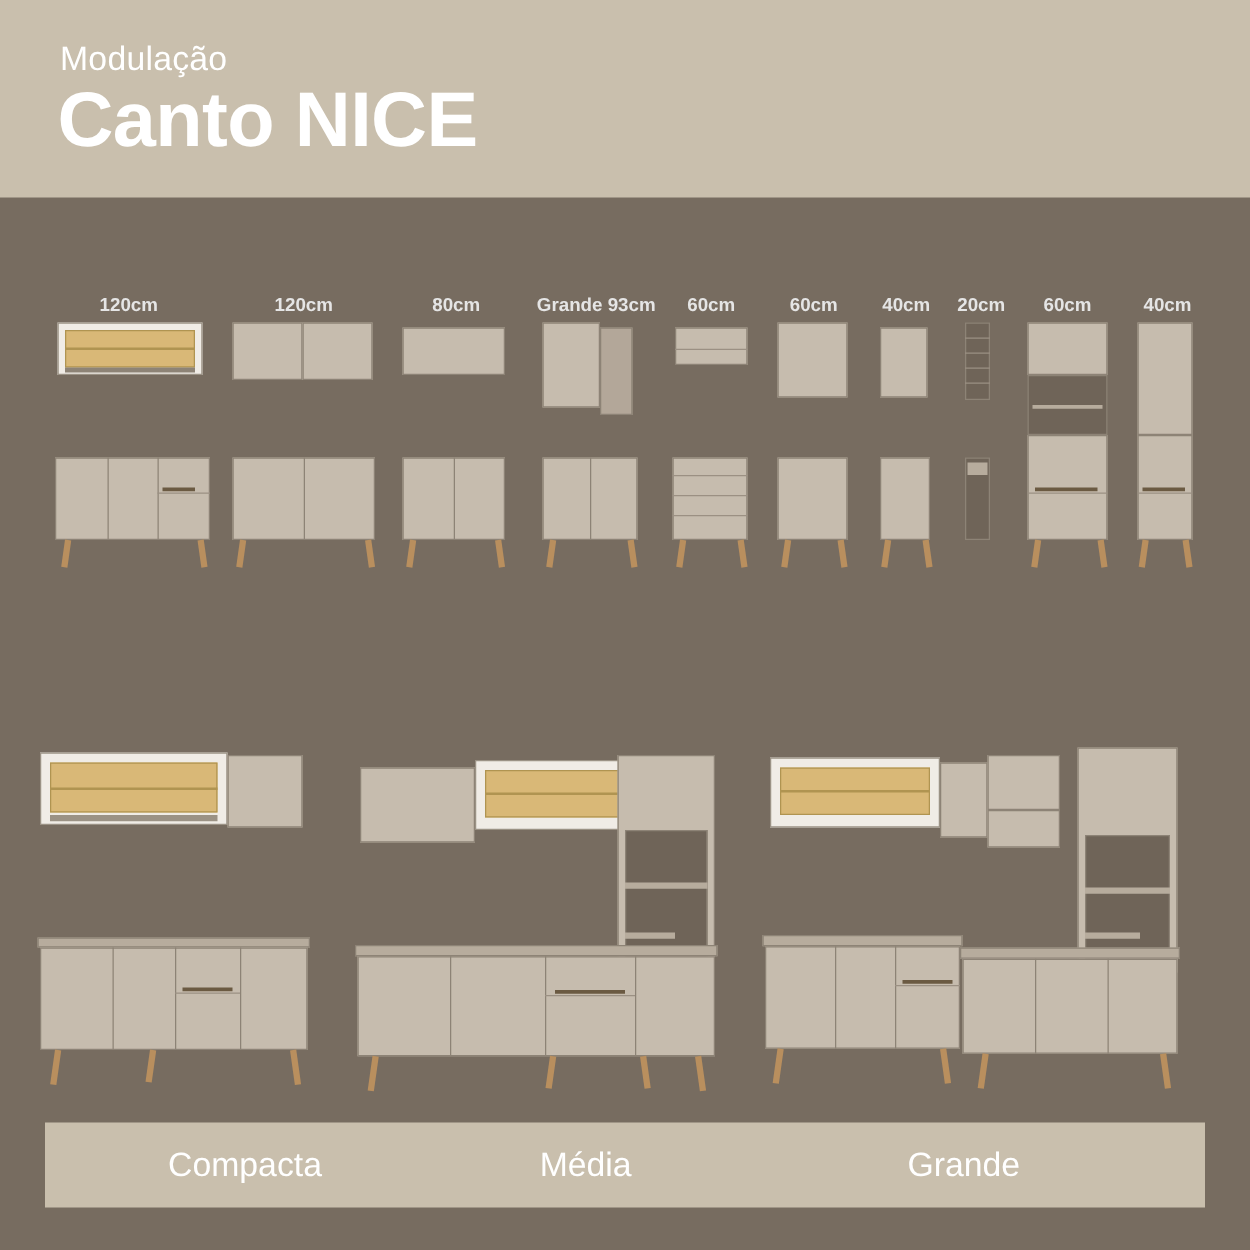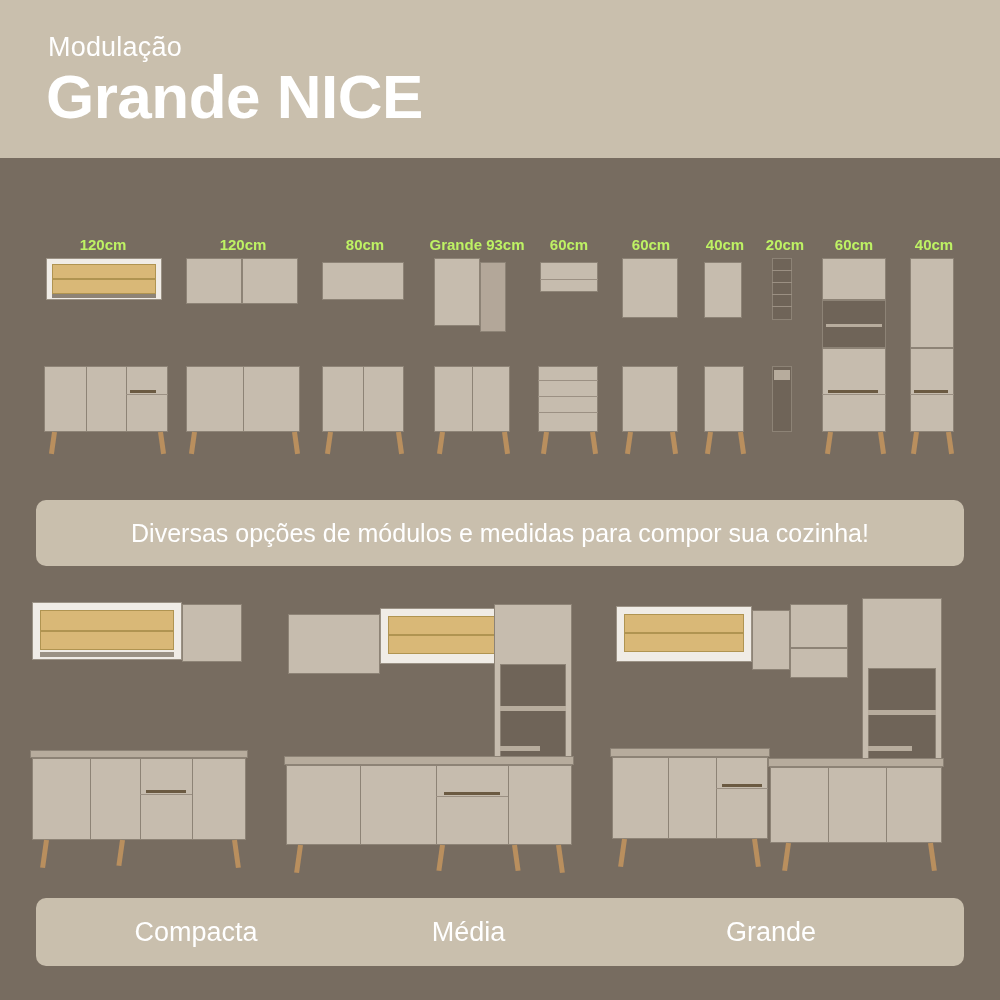--- a/index.html
+++ b/index.html
@@ -49,21 +49,21 @@
   .catalog {
     position: absolute;
     left: 0; top: 158px;
     width: 1000px;
     height: 330px;
   }
   .mod-label {
     position: absolute;
     font-size: 15px;
     font-weight: bold;
-    color: #bef264;
+    color: #e5e5e5;
     white-space: nowrap;
     text-align: center;
   }
 
   
   .piece {
     position: absolute;
     box-sizing: border-box;
   }
   .body-panel {
@@ -128,21 +128,21 @@
     height: 300px;
   }
 
   
   .footer {
     position: absolute;
     left: 36px; top: 898px;
     width: 928px;
     height: 68px;
     background: #c9bfad;
-    border-radius: 10px;
+    border-radius: 0;
   }
   .footer-item {
     position: absolute;
     top: 0;
     height: 68px;
     line-height: 68px;
     color: #ffffff;
     font-size: 27px;
     text-align: center;
   }
@@ -172,21 +172,21 @@
     width: 1px;
   }
 </style>
 </head>
 <body>
 
 <div class="page">
 
   <div class="header">
     <div class="header-sub">Modulação</div>
-    <div class="header-title">Grande NICE</div>
+    <div class="header-title">Canto NICE</div>
   </div>
 
   <div class="catalog">
 
     <div class="mod-label" style="left:48px; top:78px; width:110px;">120cm</div>
     <div class="mod-label" style="left:188px; top:78px; width:110px;">120cm</div>
     <div class="mod-label" style="left:320px; top:78px; width:90px;">80cm</div>
     <div class="mod-label" style="left:422px; top:78px; width:110px;">Grande 93cm</div>
     <div class="mod-label" style="left:530px; top:78px; width:78px;">60cm</div>
     <div class="mod-label" style="left:612px; top:78px; width:78px;">60cm</div>
@@ -274,23 +274,20 @@
     <div class="leg l" style="left:828px; top:274px;"></div>
     <div class="leg r" style="left:878px; top:274px;"></div>
 
     <div class="piece body-panel" style="left:910px; top:190px; width:44px; height:84px;"></div>
     <div class="piece drawer-line" style="left:910px; top:236px; width:44px;"></div>
     <div class="piece handle" style="left:914px; top:232px; width:34px;"></div>
     <div class="leg l" style="left:914px; top:274px;"></div>
     <div class="leg r" style="left:946px; top:274px;"></div>
   </div>
 
-  <div class="banner">
-    <div class="banner-text">Diversas opções de módulos e medidas para compor sua cozinha!</div>
-  </div>
 
   <div class="compositions">
 
     <div>
       <div class="piece white-panel" style="left:32px; top:22px; width:150px; height:58px;"></div>
       <div class="piece wood" style="left:40px; top:30px; width:134px; height:40px;"></div>
       <div class="piece" style="left:40px; top:50px; width:134px; height:2px; background:#b09451;"></div>
       <div class="piece" style="left:40px; top:72px; width:134px; height:5px; background:#9b9285;"></div>
       <div class="piece door" style="left:182px; top:24px; width:60px; height:58px;"></div>
 

